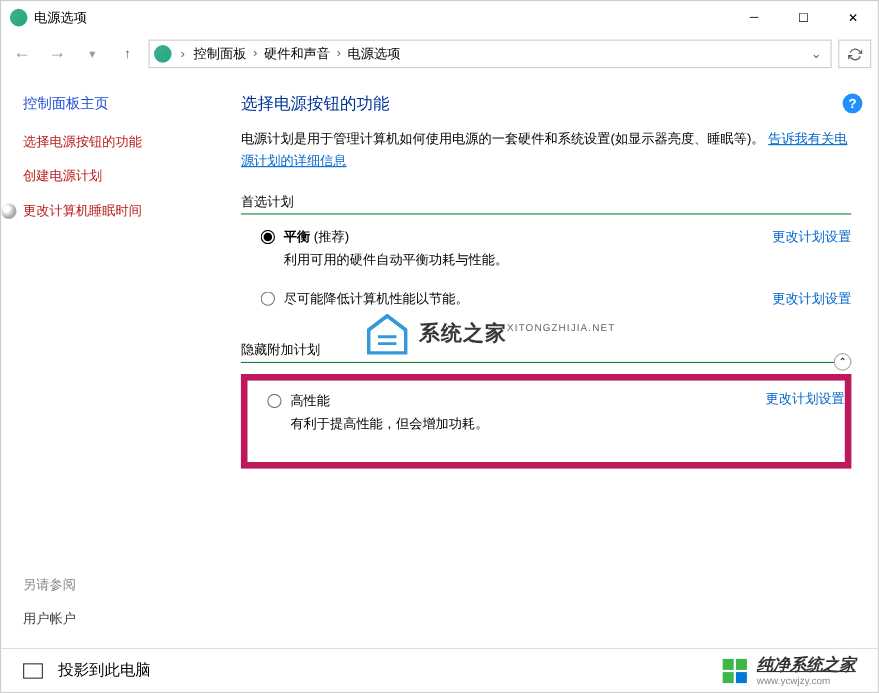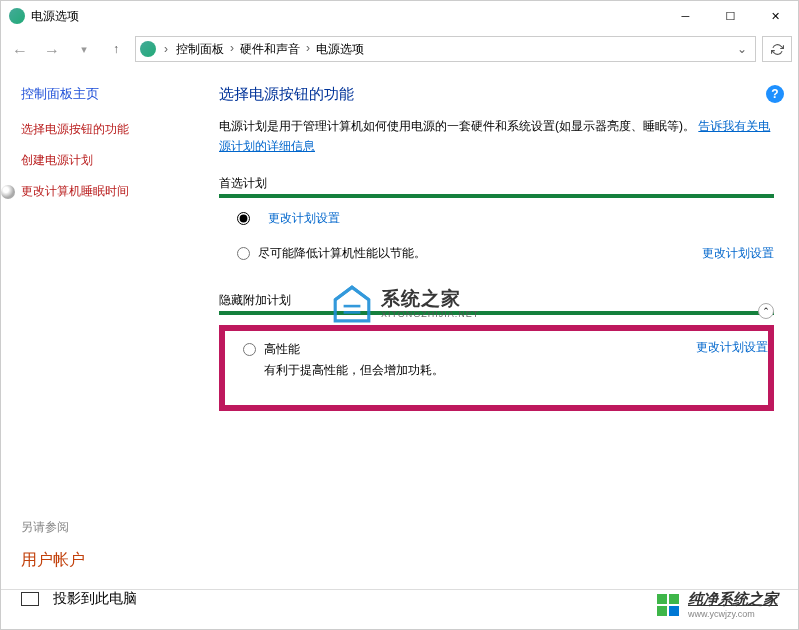--- a/index.html
+++ b/index.html
@@ -26,48 +26,48 @@
     
     .content-area { display: flex; height: 522px; position: relative; }
     .sidebar { width: 210px; padding: 18px 20px; }
     .sidebar-home { color: #1d4ed8; font-size: 13px; margin-bottom: 18px; cursor: pointer; }
     .sidebar-link { color: #b91c1c; font-size: 12px; margin-bottom: 14px; display: flex; align-items: center; gap: 6px; cursor: pointer; }
     .sidebar-icon { width: 14px; height: 14px; border-radius: 50%; flex-shrink: 0; }
     .sidebar-icon.monitor { background: radial-gradient(circle, #6af 30%, #369 70%); }
     .sidebar-icon.moon { background: radial-gradient(circle at 35% 35%, #fff 20%, #aaa 60%); }
     .sidebar-bottom { position: absolute; bottom: 18px; left: 20px; }
     .see-also { color: #888; font-size: 12px; margin-bottom: 14px; }
-    .sidebar-link2 { color: #c2410c; font-size: 16px; cursor: pointer; }
+    .sidebar-link2 { color: #404040; font-size: 12px; cursor: pointer; }
     
     .main { flex: 1; padding: 18px 24px 18px 8px; position: relative; }
     .heading { color: #003399; font-size: 15px; margin-bottom: 12px; }
     .intro { font-size: 12px; line-height: 1.7; margin-bottom: 18px; }
     .intro-link { color: #0066cc; text-decoration: underline; cursor: pointer; }
     .help-icon { position: absolute; top: 18px; right: 14px; width: 18px; height: 18px; border-radius: 50%; background: #1e90ff; color: #fff; display: flex; align-items: center; justify-content: center; font-size: 12px; font-weight: bold; cursor: pointer; }
     
     .section { margin-bottom: 8px; }
-    .section-label { font-size: 12px; color: #000; border-bottom: 4px solid #15803d; padding-bottom: 2px; margin-bottom: 10px; position: relative; }
+    .section-label { font-size: 12px; color: #000; border-bottom: 1px solid #15803d; padding-bottom: 2px; margin-bottom: 10px; position: relative; }
     .collapse-btn { position: absolute; right: 0; bottom: -8px; width: 16px; height: 16px; border: 1px solid #aaa; border-radius: 50%; background: #fff; display: flex; align-items: center; justify-content: center; font-size: 9px; cursor: pointer; }
     
     .plan { display: flex; align-items: flex-start; padding: 2px 0 2px 18px; margin-bottom: 4px; position: relative; }
     .plan-radio { margin-top: 2px; margin-right: 8px; cursor: pointer; }
     .plan-body { flex: 1; }
     .plan-title { font-size: 12px; margin-bottom: 4px; }
     .plan-desc { font-size: 12px; color: #000; }
     .plan-action { color: #0066cc; font-size: 12px; cursor: pointer; white-space: nowrap; margin-left: 10px; }
     
     .highlight-box { border: 6px solid #be185d; padding: 8px 0 20px 0; margin-top: 6px; }
     
     .watermark { position: absolute; top: 284px; left: 330px; display: flex; align-items: center; gap: 8px; opacity: 0.9; pointer-events: none; }
     .watermark-icon { width: 42px; height: 38px; }
-    .watermark-text { display: flex; flex-direction: column; line-height: 1.1; }
+    .watermark-text { display: flex; line-height: 1.1; }
     .wm-main { font-size: 19px; font-weight: bold; color: #222; letter-spacing: 1px; }
     .wm-sub { font-size: 9px; color: #555; letter-spacing: 1px; }
     
-    .taskbar { height: 40px; border-top: 1px solid #ddd; display: flex; align-items: flex-start; padding: 0 20px; justify-content: space-between; gap: 16px; }
+    .taskbar { height: 40px; border-top: 1px solid #ddd; display: flex; align-items: center; padding: 0 20px; justify-content: space-between; gap: 16px; }
     .taskbar-left { display: flex; align-items: center; gap: 14px; font-size: 14px; }
     .projector-icon { width: 18px; height: 14px; border: 1.5px solid #333; position: relative; }
     .taskbar-right { display: flex; align-items: center; gap: 8px; }
     .brand-text { font-size: 15px; font-weight: bold; font-style: italic; color: #333; text-decoration: underline; }
     .brand-sub { font-size: 9px; color: #888; }
     
     input[type="radio"] { accent-color: #000; }
   </style>
 </head>
 <body>
@@ -132,20 +132,24 @@
     <div class="intro">
       <span>电源计划是用于管理计算机如何使用电源的一套硬件和系统设置(如显示器亮度、睡眠等)。</span>
       <span class="intro-link">告诉我有关电源计划的详细信息</span>
     </div>
 
     <div class="section">
       <div class="section-label">首选计划</div>
 
       <div class="plan">
         <input type="radio" name="pwr" class="plan-radio" checked="" style="">
+        <div class="plan-body">
+          <div class="plan-title"><b>平衡</b><span> (推荐)</span></div>
+          <div class="plan-desc">利用可用的硬件自动平衡功耗与性能。</div>
+        </div>
         <div class="plan-action">更改计划设置</div>
       </div>
       <div style="height:10px"></div>
       <div class="plan">
         <input type="radio" name="pwr" class="plan-radio" style="">
         <div class="plan-body">
           <div class="plan-desc">尽可能降低计算机性能以节能。</div>
         </div>
         <div class="plan-action">更改计划设置</div>
       </div>

